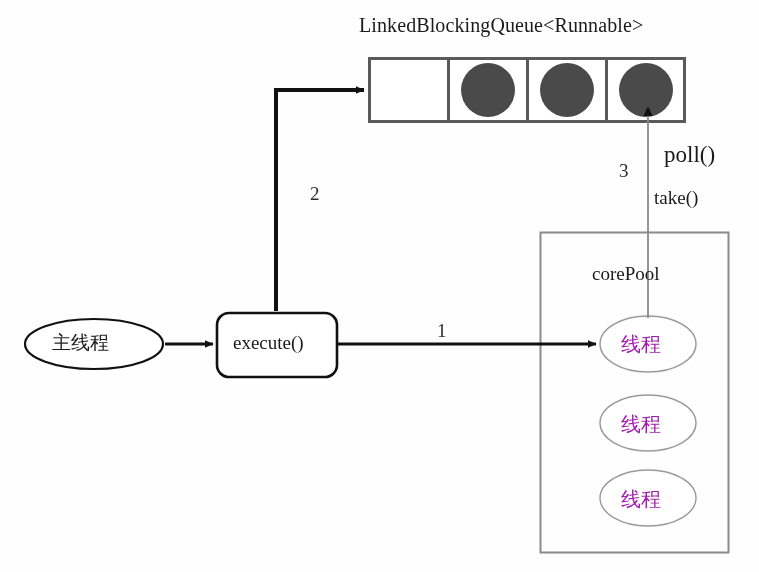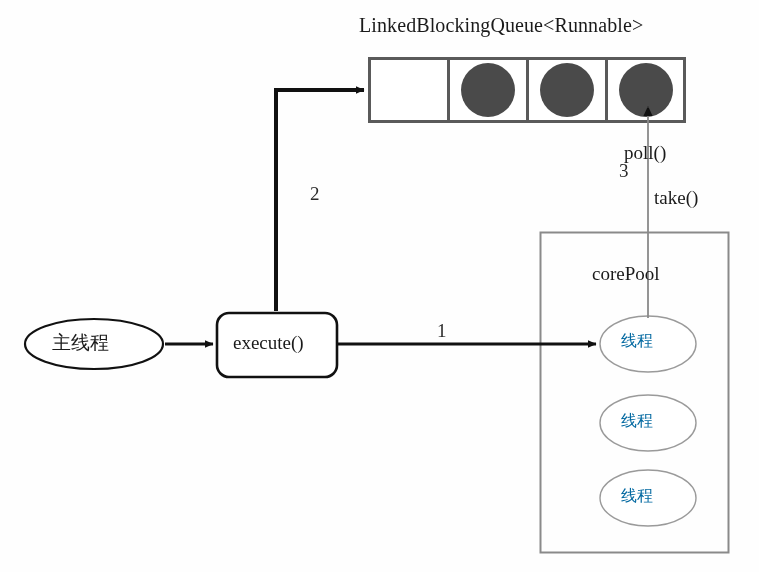--- a/index.html
+++ b/index.html
@@ -47,36 +47,36 @@
   }
   
   .step-num {
     font-size: 19px;
     color: #2b2b2b;
   }
   #step-1 { left: 437px; top: 320px; }
   #step-2 { left: 310px; top: 183px; }
   #step-3 { left: 619px; top: 160px; }
   
-  #poll-label { left: 624px; top: 142px; font-size: 19px; }
+  #poll-label { left: 664px; top: 142px; font-size: 23px; }
   #take-label { left: 654px; top: 187px; font-size: 19px; font-family: Liberation Serif, serif; }
   
   #main-thread-label {
     left: 52px;
     top: 330px;
     font-size: 19px;
   }
   #execute-label {
     left: 233px;
     top: 332px;
     font-size: 19px;
   }
   .thread-label {
-    font-size: 16px;
-    color: #0369a1;
+    font-size: 20px;
+    color: #a21caf;
   }
   #thread-label-0 { left: 621px; top: 331px; }
   #thread-label-1 { left: 621px; top: 411px; }
   #thread-label-2 { left: 621px; top: 486px; }
 </style>
 </head>
 <body>
 
 <div id="stage">
 

